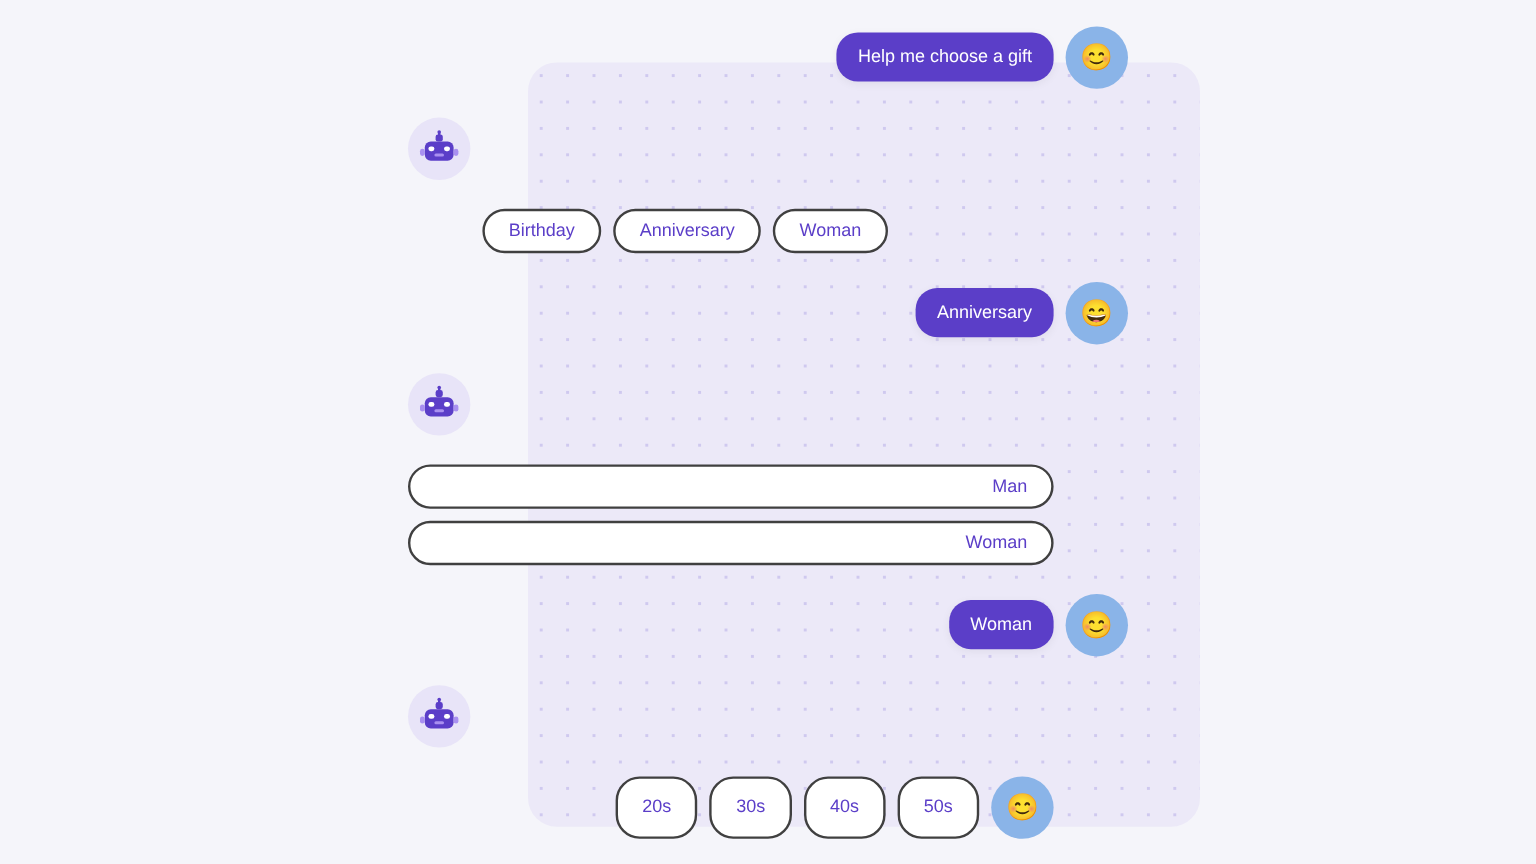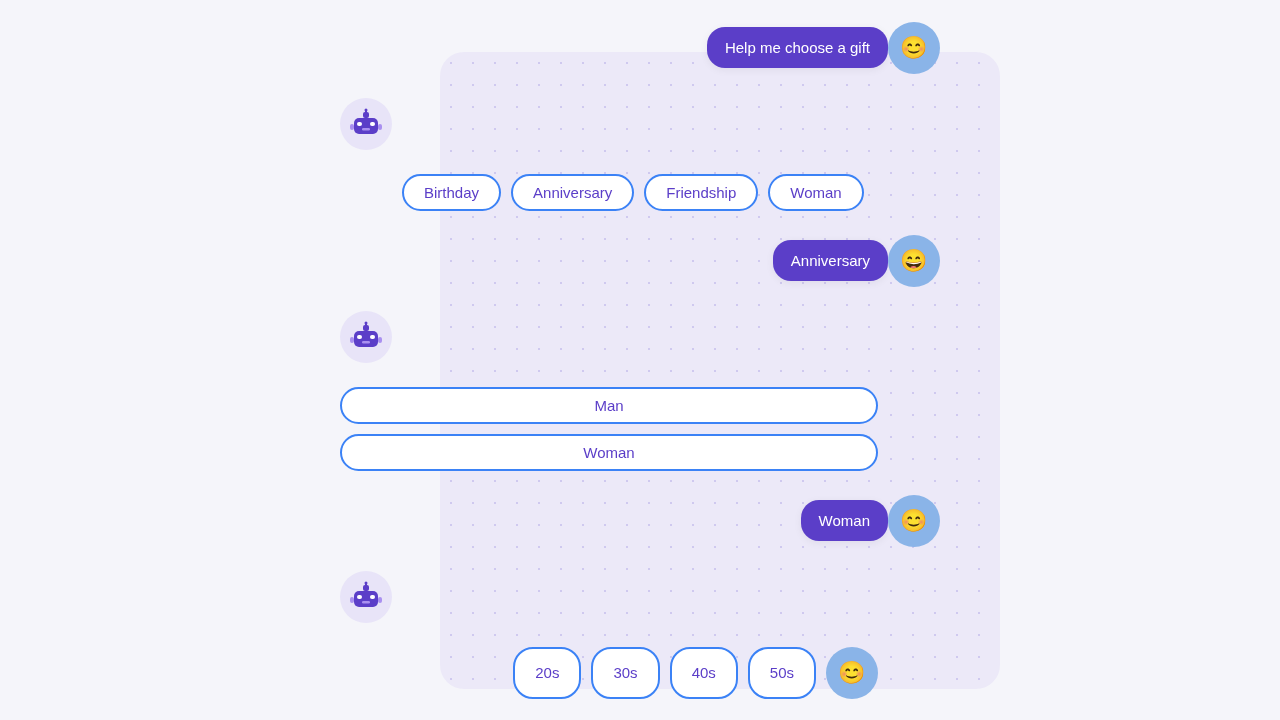--- a/index.html
+++ b/index.html
@@ -110,42 +110,44 @@
     }
 
     .options-row.right {
       justify-content: flex-end;
       margin-left: 0;
       margin-right: 62px;
       flex-direction: column;
     }
 
     .opt-btn {
-      border: 2px solid #3b82f6;
+      border: 2px solid #404040;
       border-radius: 20px;
       padding: 8px 20px;
       font-size: 15px;
       color: #5b3ec8;
       background: #fff;
       cursor: pointer;
       transition: background 0.15s, color 0.15s;
+      text-align: right;
     }
 
     
     .bubble.user-bubble {
       background: #5b3ec8;
       color: #fff;
       margin-right: 0;
     }
 
     
     .user-answer-row {
       display: flex;
       align-items: center;
       justify-content: flex-end;
+      gap: 10px;
       text-align: right;
     }
   </style>
 </head>
 <body>
 
 <div class="chat-container">
 
   <div class="dot-panel"></div>
 
@@ -173,21 +175,20 @@
           <circle cx="18" cy="4" r="1.5" fill="#5b3ec8"></circle>
           <rect x="2" y="18" width="4" height="6" rx="2" fill="#a990f0"></rect>
           <rect x="30" y="18" width="4" height="6" rx="2" fill="#a990f0"></rect>
         </svg>
       </div>
     </div>
 
     <div class="options-row">
       <button class="opt-btn">Birthday</button>
       <button class="opt-btn">Anniversary</button>
-      <button class="opt-btn">Friendship</button>
       <button class="opt-btn">Woman</button>
     </div>
 
     <div class="user-answer-row">
       <div class="bubble user-bubble">
         <span>Anniversary</span>
       </div>
       <div class="user-avatar">
         😄
       </div>

